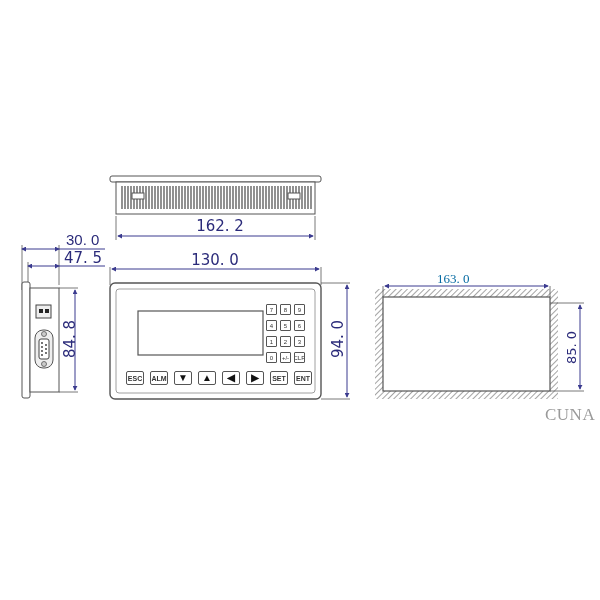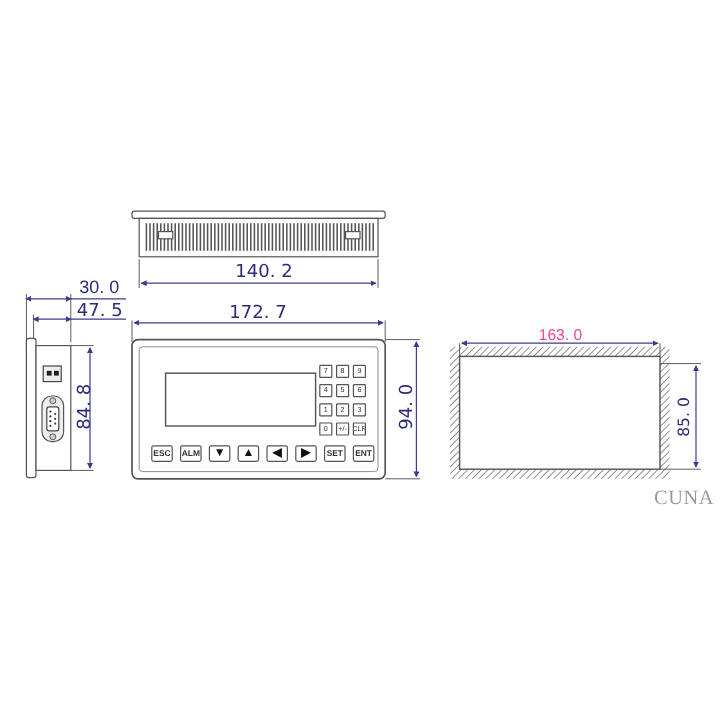--- a/index.html
+++ b/index.html
@@ -157,27 +157,27 @@
     <line x1="550" y1="286" x2="550" y2="297" stroke="#555" stroke-width="0.8"></line>
     <line x1="385" y1="286" x2="548" y2="286" stroke="#3b3b8f" stroke-width="1" marker-start="url(#arr)" marker-end="url(#arr)"></line>
     <line x1="550" y1="303" x2="584" y2="303" stroke="#555" stroke-width="0.8"></line>
     <line x1="550" y1="391" x2="584" y2="391" stroke="#555" stroke-width="0.8"></line>
     <line x1="580" y1="305" x2="580" y2="389" stroke="#3b3b8f" stroke-width="1" marker-start="url(#arr)" marker-end="url(#arr)"></line>
   </g>
 </svg>
 
 <div style="position:absolute;left:0;top:0;width:600px;height:600px;">
 
-  <div style="position:absolute;left:190px;top:217px;width:60px;text-align:center;font-family:'DejaVu Sans',sans-serif;font-size:15px;color:#2b2b7a;">140. 2</div>
+  <div style="position:absolute;left:190px;top:217px;width:60px;text-align:center;font-family:'DejaVu Sans',sans-serif;font-size:15px;color:#2b2b7a;">162. 2</div>
 
   <div style="position:absolute;left:66px;top:231px;font-family:Liberation Sans, sans-serif;font-size:15px;color:#2b2b7a;">30. 0</div>
   <div style="position:absolute;left:64px;top:249px;font-family:'DejaVu Sans',sans-serif;font-size:15px;color:#2b2b7a;">47. 5</div>
   <div style="position:absolute;left:40px;top:330px;width:60px;text-align:center;transform:rotate(-90deg);font-family:'DejaVu Sans',sans-serif;font-size:15px;color:#2b2b7a;">84. 8</div>
 
-  <div style="position:absolute;left:185px;top:251px;width:60px;text-align:center;font-family:'DejaVu Sans',sans-serif;font-size:15px;color:#2b2b7a;">172. 7</div>
+  <div style="position:absolute;left:185px;top:251px;width:60px;text-align:center;font-family:'DejaVu Sans',sans-serif;font-size:15px;color:#2b2b7a;">130. 0</div>
   <div style="position:absolute;left:308px;top:330px;width:60px;text-align:center;transform:rotate(-90deg);font-family:'DejaVu Sans',sans-serif;font-size:15px;color:#2b2b7a;">94. 0</div>
 
   <div style="position:absolute;left:266px;top:304px;display:grid;grid-template-columns:repeat(3,11px);grid-auto-rows:11px;column-gap:3px;row-gap:5px;">
     <div class="k">7</div>
     <div class="k">8</div>
     <div class="k">9</div>
     <div class="k">4</div>
     <div class="k">5</div>
     <div class="k">6</div>
     <div class="k">1</div>
@@ -192,21 +192,21 @@
     <div class="fk">ESC</div>
     <div class="fk">ALM</div>
     <div class="fk ar">▼</div>
     <div class="fk ar">▲</div>
     <div class="fk ar">◀</div>
     <div class="fk ar">▶</div>
     <div class="fk">SET</div>
     <div class="fk">ENT</div>
   </div>
 
-  <div style="position:absolute;left:437px;top:271px;width:60px;text-align:center;font-family:Liberation Sans, sans-serif;font-size:13px;color:#ec4899;">163. 0</div>
+  <div style="position:absolute;left:437px;top:271px;width:60px;text-align:left;font-family:Liberation Serif, serif;font-size:13px;color:#0369a1;">163. 0</div>
   <div style="position:absolute;left:541px;top:340px;width:60px;text-align:center;transform:rotate(-90deg);font-family:'DejaVu Sans',sans-serif;font-size:13px;color:#2b2b7a;">85. 0</div>
 
   <div style="position:absolute;left:545px;top:405px;font-family:Liberation Serif, serif;font-size:17px;color:#9a9a9a;letter-spacing:0.5px;white-space:nowrap;">CUNA</div>
 </div>
 
 <style>
   .k {
     width: 11px; height: 11px; box-sizing: border-box;
     border: 1px solid #555; border-radius: 1px; background: #fff;
     font-family: "Liberation Sans", sans-serif; font-size: 6px; color: #333;

